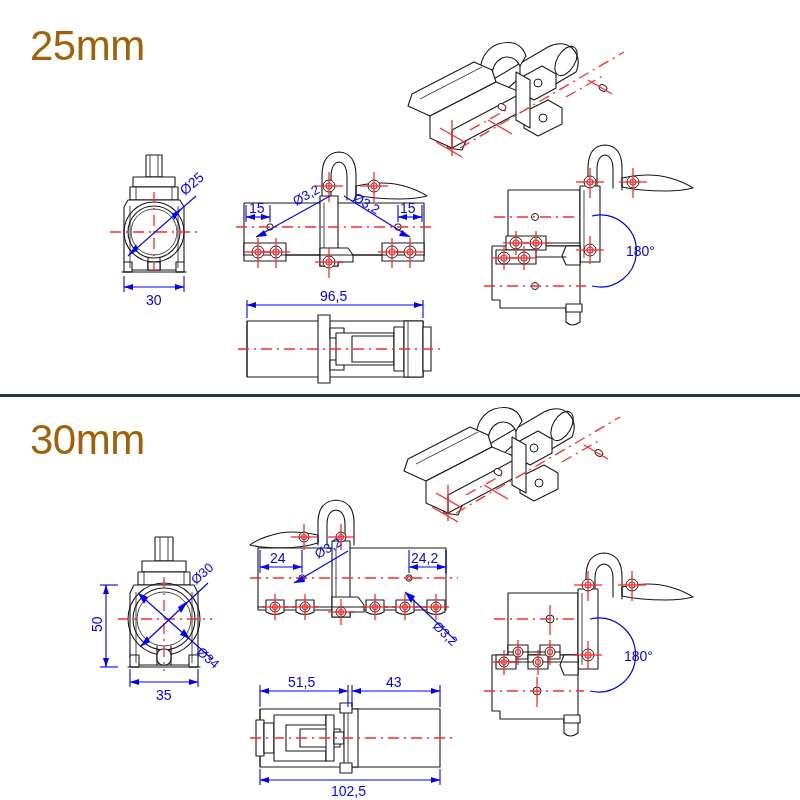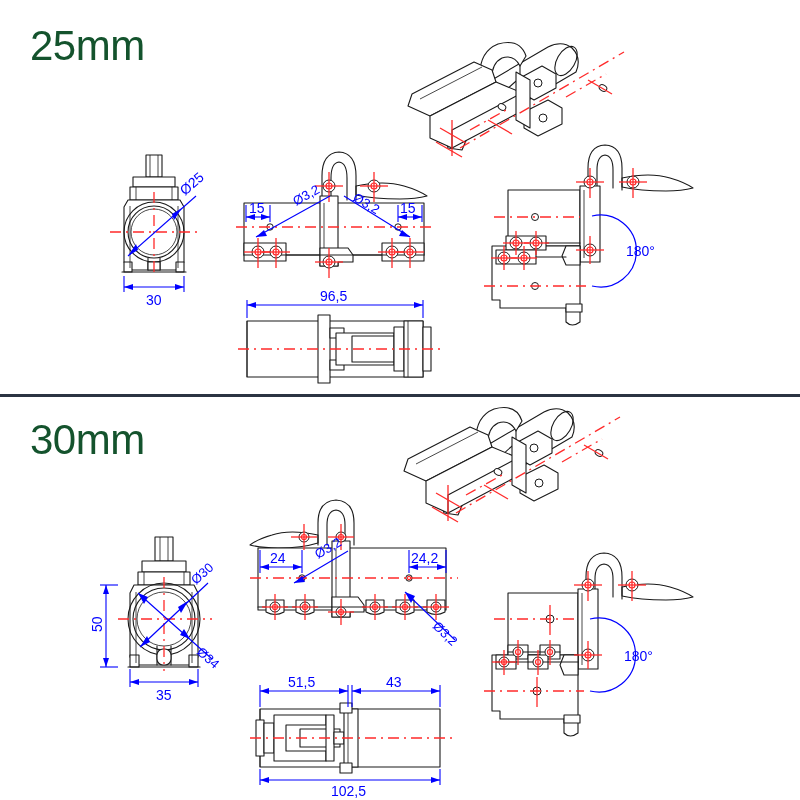--- a/index.html
+++ b/index.html
@@ -23,21 +23,21 @@
     width: 800px;
   }
   #panel-25 { top: 0; height: 395px; }
   #panel-30 { top: 397px; height: 403px; }
 
   .panel-title {
     position: absolute;
     font-family: "Liberation Sans", sans-serif;
     font-size: 42px;
     font-weight: 400;
-    color: #14532d;
+    color: #a16207;
     letter-spacing: -0.5px;
     line-height: 1;
     white-space: nowrap;
   }
   #title-25 { left: 30px; top: 25px; }
   #title-30 { left: 30px; top: 22px; }
 
   #section-divider {
     position: absolute;
     left: 0;

